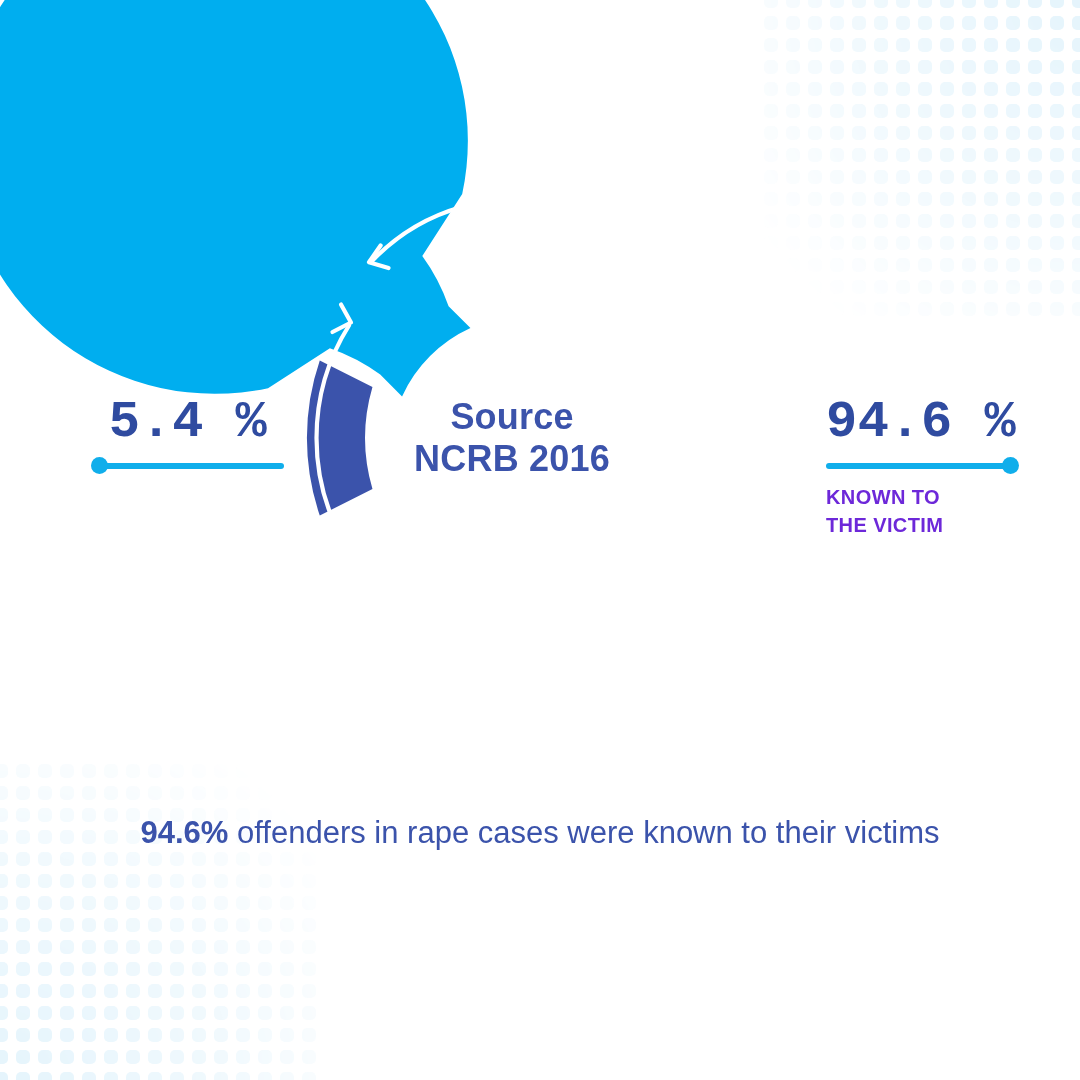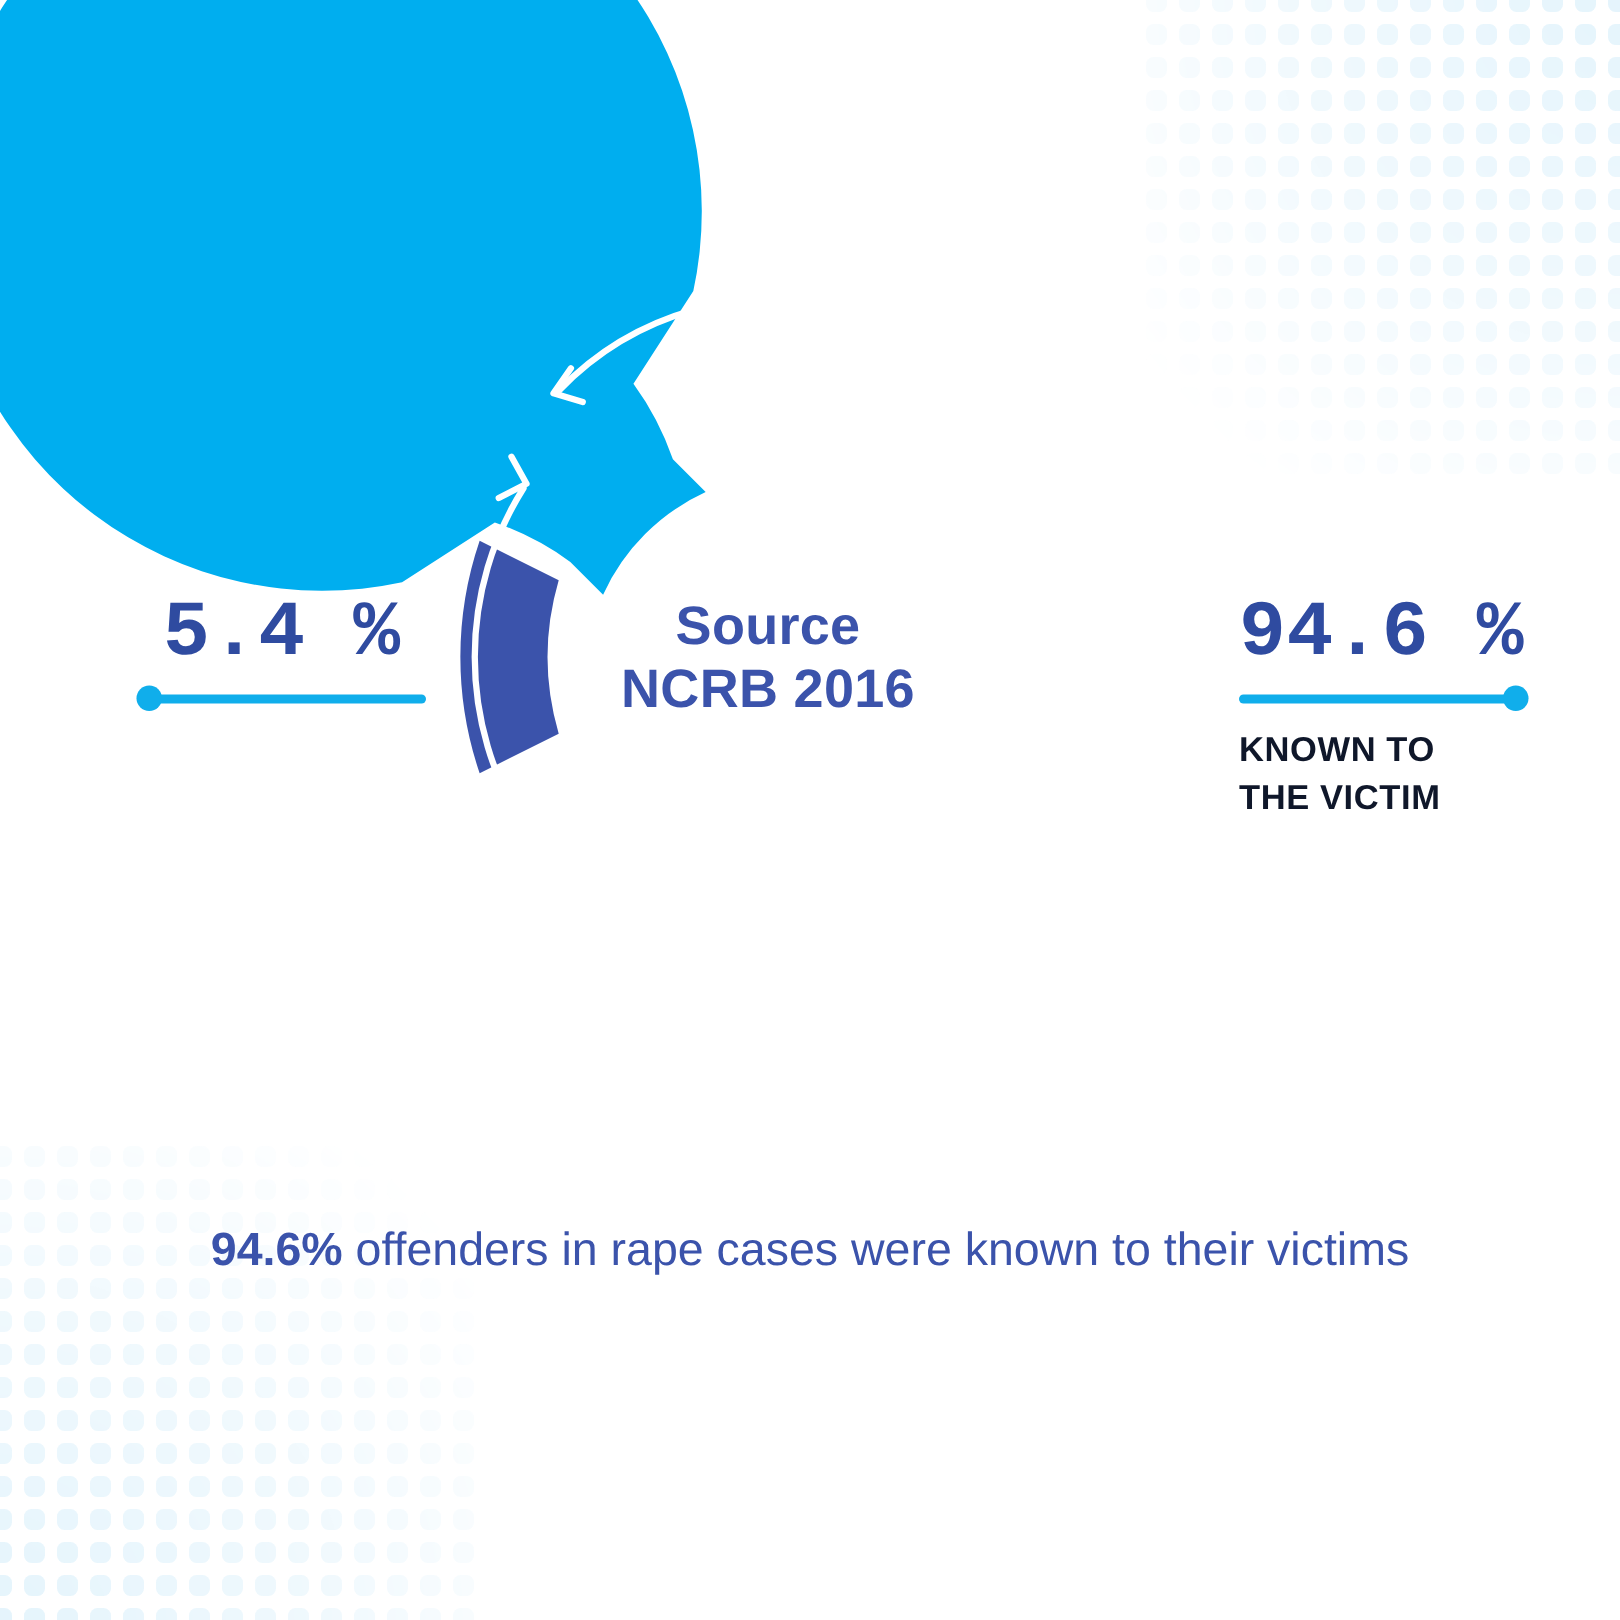--- a/index.html
+++ b/index.html
@@ -110,23 +110,23 @@
     width: 17px;
     height: 17px;
     margin-top: -8.5px;
     border-radius: 50%;
     background: #10aeeb;
   }
   .rule.knob-left .knob { left: -1px; }
   .rule.knob-right .knob { right: -1px; }
   .stat-caption {
     margin-top: 14px;
-    font-size: 23px;
-    font-weight: 700;
-    color: #0f172a;
+    font-size: 20px;
+    font-weight: 700;
+    color: #6d28d9;
     letter-spacing: 0.4px;
     line-height: 1.42;
     text-transform: uppercase;
     white-space: pre-line;
   }
 
   
   .bottom-caption {
     position: absolute;
     left: 140px;

